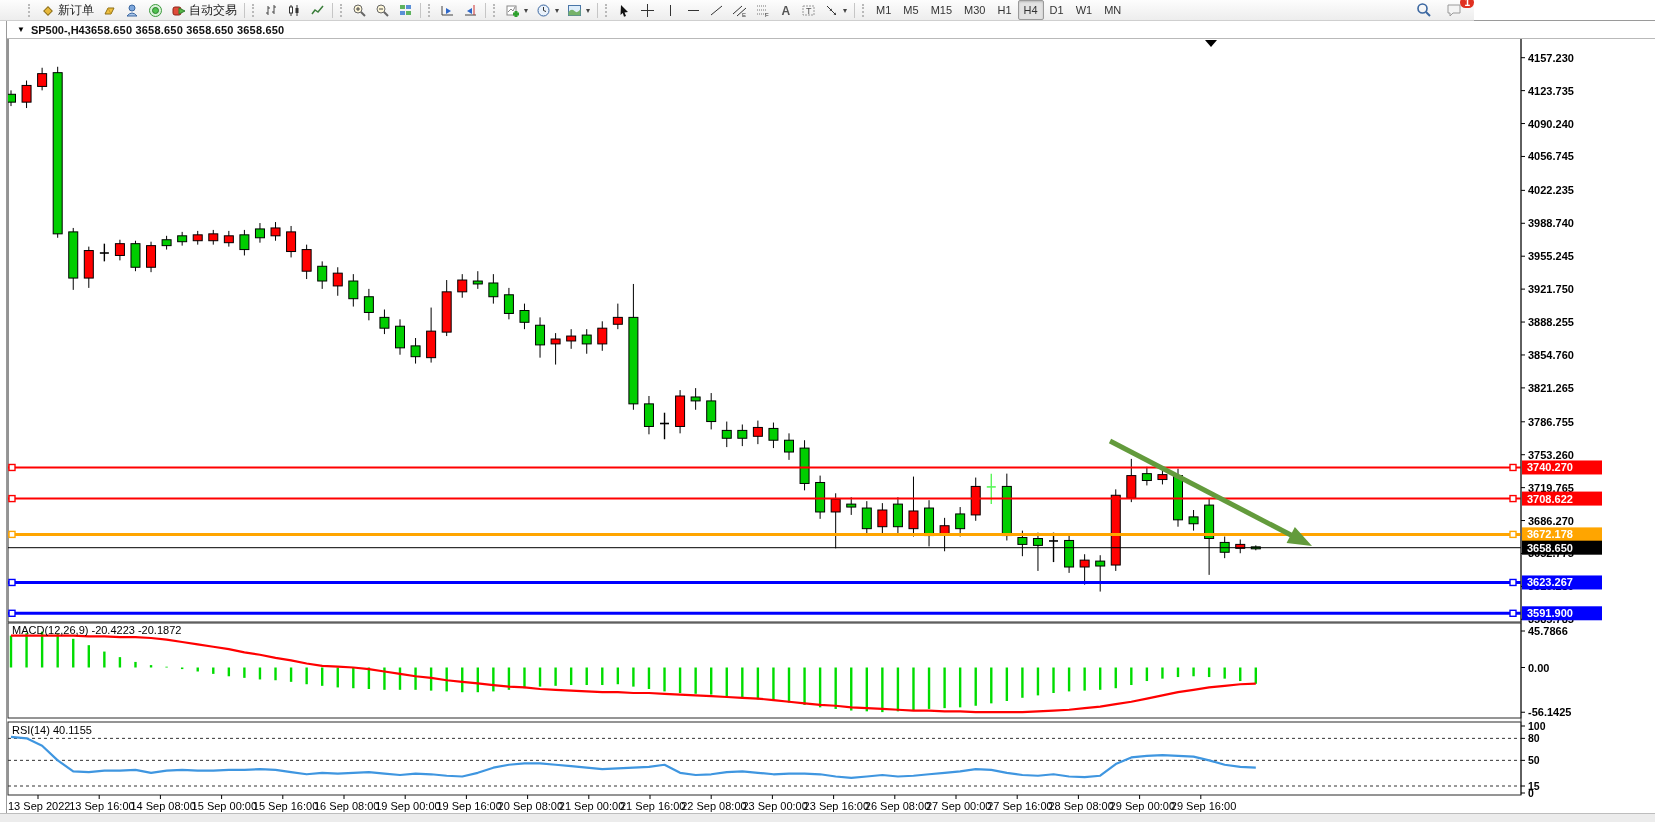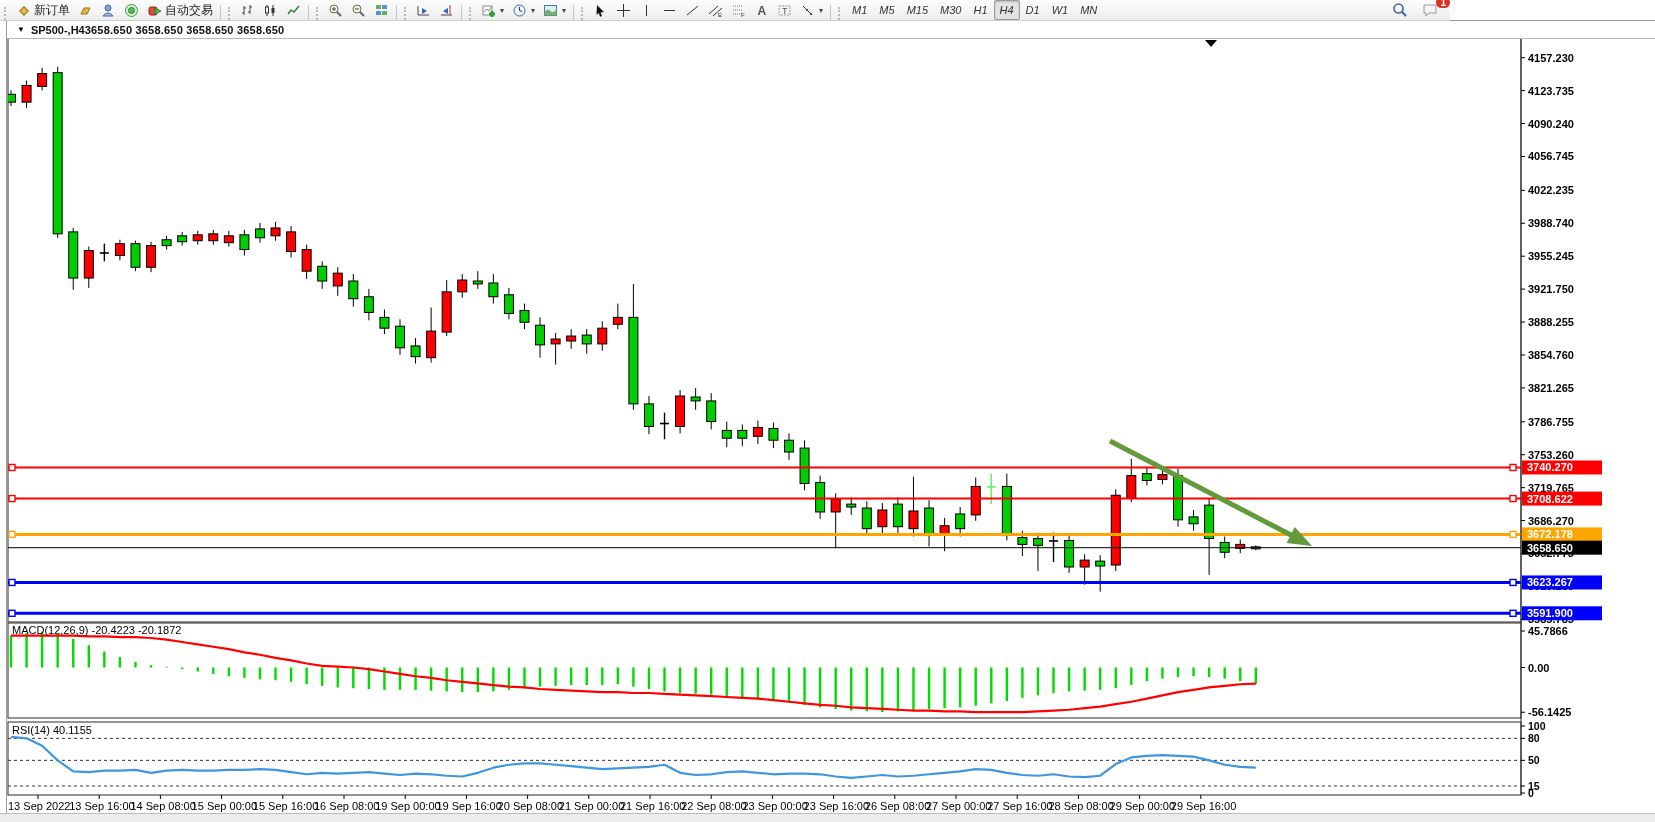--- a/index.html
+++ b/index.html
@@ -1,26 +1,26 @@
 <!DOCTYPE html>
 <html><head>
 <meta charset="utf-8">
 <style>
   html,body{margin:0;padding:0;width:1655px;height:822px;overflow:hidden;
     font-family:"Liberation Sans","DejaVu Sans",sans-serif;background:#ffffff;}
   
   #toolbar{position:absolute;left:0;top:0;width:1450px;height:20px;
     background:linear-gradient(#fdfdfd,#ededed);border-bottom:1px solid #cfcfcf;
-    display:flex;align-items:flex-end;font-size:12px;color:#222;z-index:30;}
+    display:flex;align-items:center;font-size:12px;color:#222;z-index:30;padding-left:24px;}
   .grip{width:3px;height:13px;border-left:2px dotted #b9b9b9;margin:0 3px 0 4px;}
   .sep{width:1px;height:15px;background:#c6c6c6;margin:0 3px;}
   .tbtn{height:18px;display:inline-flex;align-items:center;gap:3px;padding:0 3px;
     border:1px solid transparent;border-radius:2px;white-space:nowrap;cursor:default;}
   .tbtn svg{display:block}
-  .tf{font-size:11px;padding:0 5px;color:#333;font-style:italic;}
+  .tf{font-size:11px;padding:0 5px;color:#333;}
   .tf.active{background:#e2e2e2;border:1px solid #9a9a9a;box-shadow:inset 0 1px 2px rgba(0,0,0,.18);}
   .caret{font-size:8px;color:#444;margin-left:1px;}
   #tb-right{margin-left:auto;display:flex;align-items:center;margin-right:6px;gap:6px;}
   .badge{position:absolute;top:-4px;right:-7px;background:#e03020;color:#fff;
     border-radius:7px;font-size:10px;line-height:11px;padding:0 4px;font-weight:700;}
   
   #titlebar{position:absolute;left:7px;top:20px;right:0;height:17px;background:#fff;
     border-top:1px solid #9a9a9a;border-bottom:1px solid #b9b9b9;z-index:20;
     display:flex;align-items:center;font-size:11px;color:#111;font-weight:700;}
   #titlebar .tri{font-size:8px;margin:0 6px 0 10px;color:#000;}

